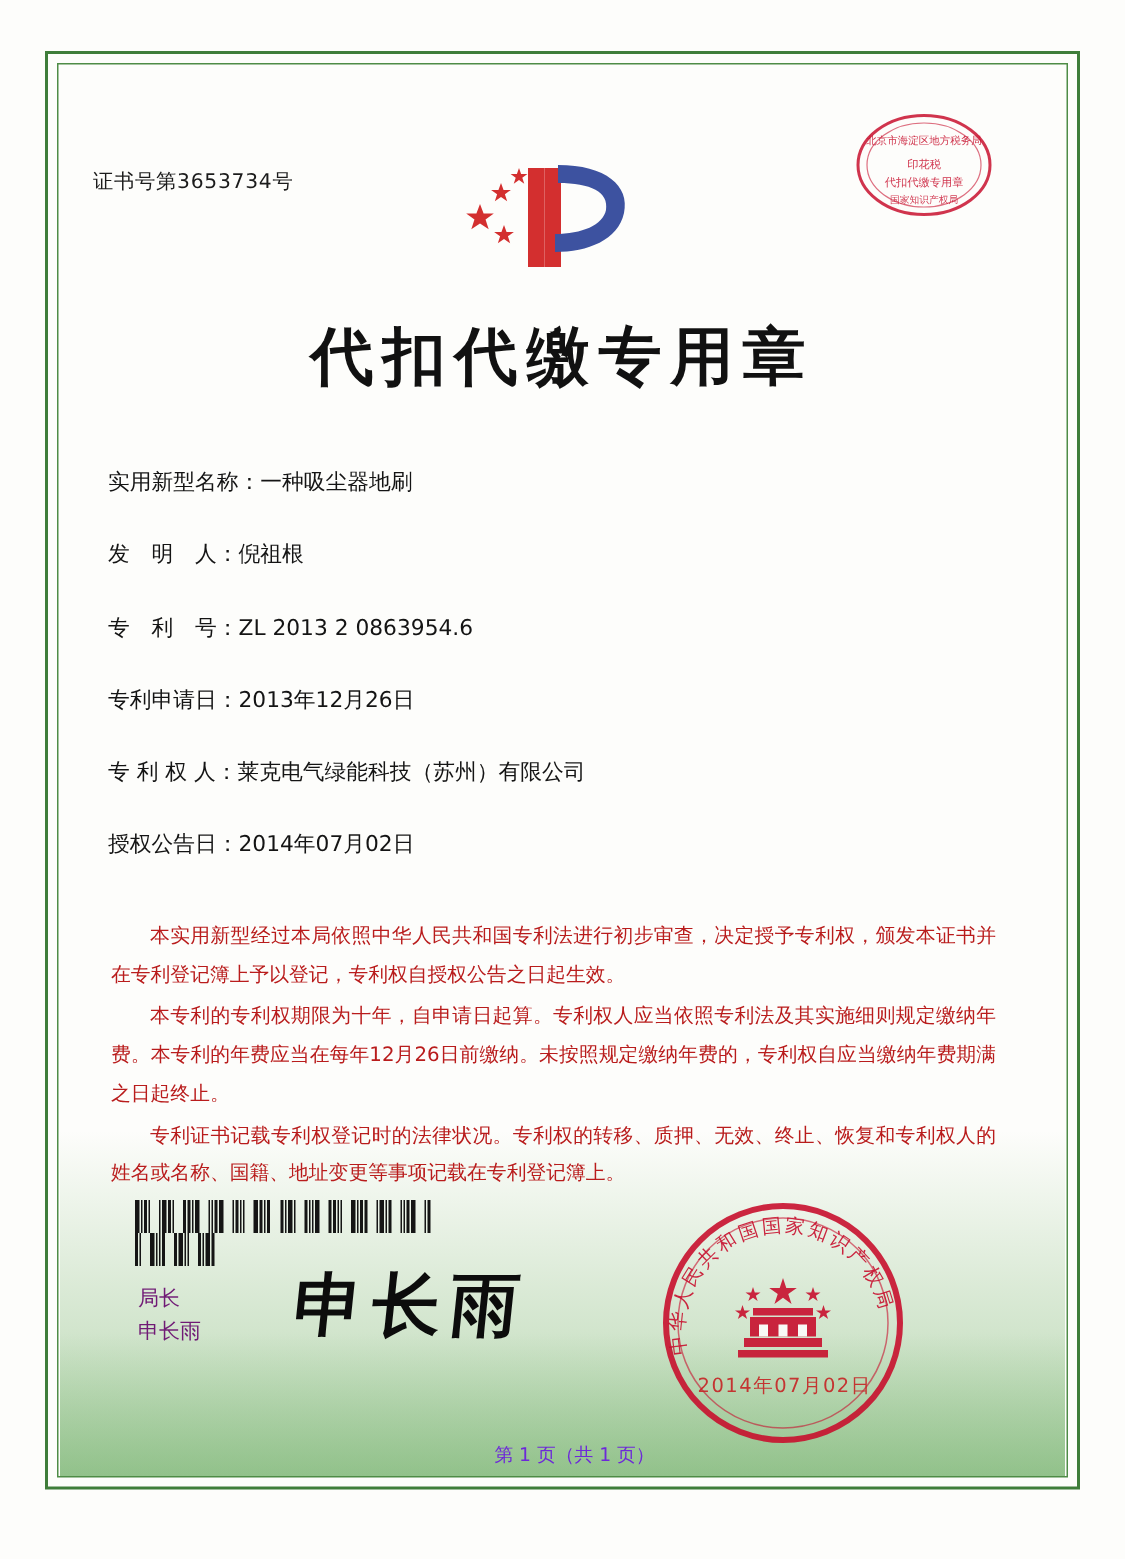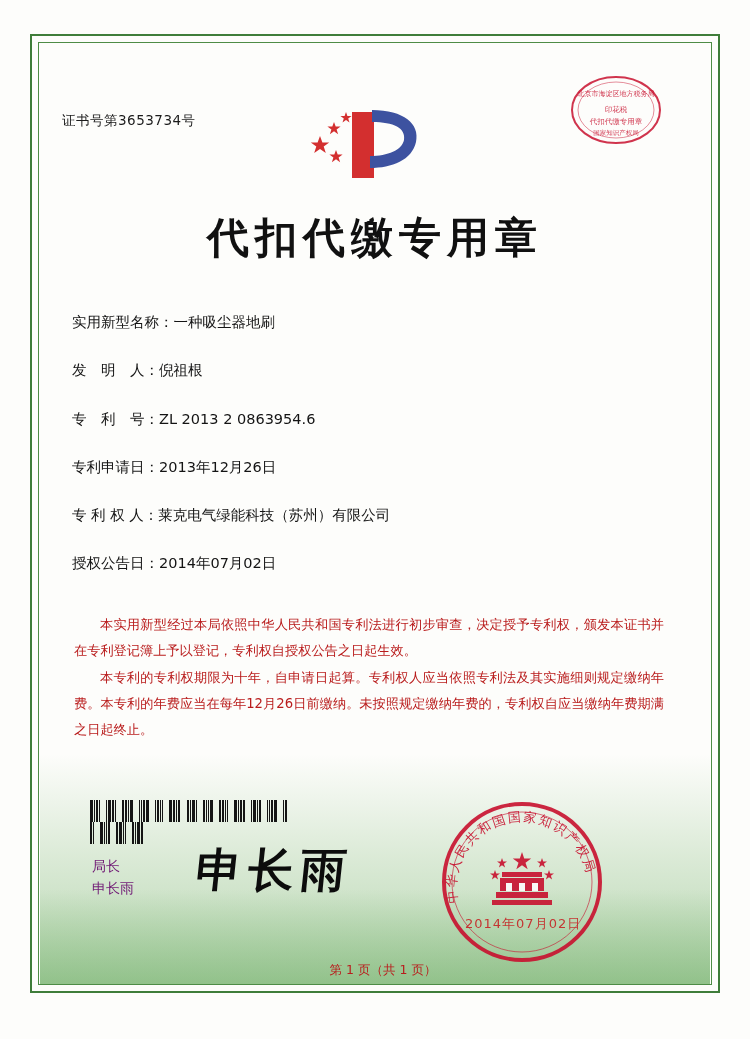--- a/index.html
+++ b/index.html
@@ -200,21 +200,21 @@
   }
 
   
   .footer-page {
     position: absolute;
     left: 16px;
     right: 0;
     top: 962px;
     text-align: center;
     font-size: 12.5px;
-    color: #b91c1c;
+    color: #6d28d9;
   }
 
   .seal-text {
     fill: #c8102e;
     font-family: "DejaVu Sans", "Liberation Sans", sans-serif;
   }
 </style>
 </head>
 <body>
 
@@ -275,20 +275,21 @@
       <span class="field-label">专 利 权 人：</span><span class="field-value">莱克电气绿能科技（苏州）有限公司</span>
     </div>
     <div class="field-row">
       <span class="field-label">授权公告日：</span><span class="field-value">2014年07月02日</span>
     </div>
   </div>
 
   <div class="body-text">
     <p>本实用新型经过本局依照中华人民共和国专利法进行初步审查，决定授予专利权，颁发本证书并在专利登记簿上予以登记，专利权自授权公告之日起生效。</p>
     <p>本专利的专利权期限为十年，自申请日起算。专利权人应当依照专利法及其实施细则规定缴纳年费。本专利的年费应当在每年12月26日前缴纳。未按照规定缴纳年费的，专利权自应当缴纳年费期满之日起终止。</p>
+    <p>专利证书记载专利权登记时的法律状况。专利权的转移、质押、无效、终止、恢复和专利权人的姓名或名称、国籍、地址变更等事项记载在专利登记簿上。</p>
   </div>
 
   <div class="barcode">
     <span style="width:3px"></span><span style="width:1px"></span><span style="width:2px"></span><span style="width:1px"></span>
     <span style="width:1px"></span><span style="width:3px"></span><span style="width:2px"></span><span style="width:1px"></span>
     <span style="width:2px"></span><span style="width:2px"></span><span style="width:1px"></span><span style="width:3px"></span>
     <span style="width:1px"></span><span style="width:1px"></span><span style="width:2px"></span><span style="width:3px"></span>
     <span style="width:1px"></span><span style="width:2px"></span><span style="width:1px"></span><span style="width:1px"></span>
     <span style="width:3px"></span><span style="width:2px"></span><span style="width:1px"></span><span style="width:2px"></span>
     <span style="width:2px"></span><span style="width:1px"></span><span style="width:3px"></span><span style="width:1px"></span>

